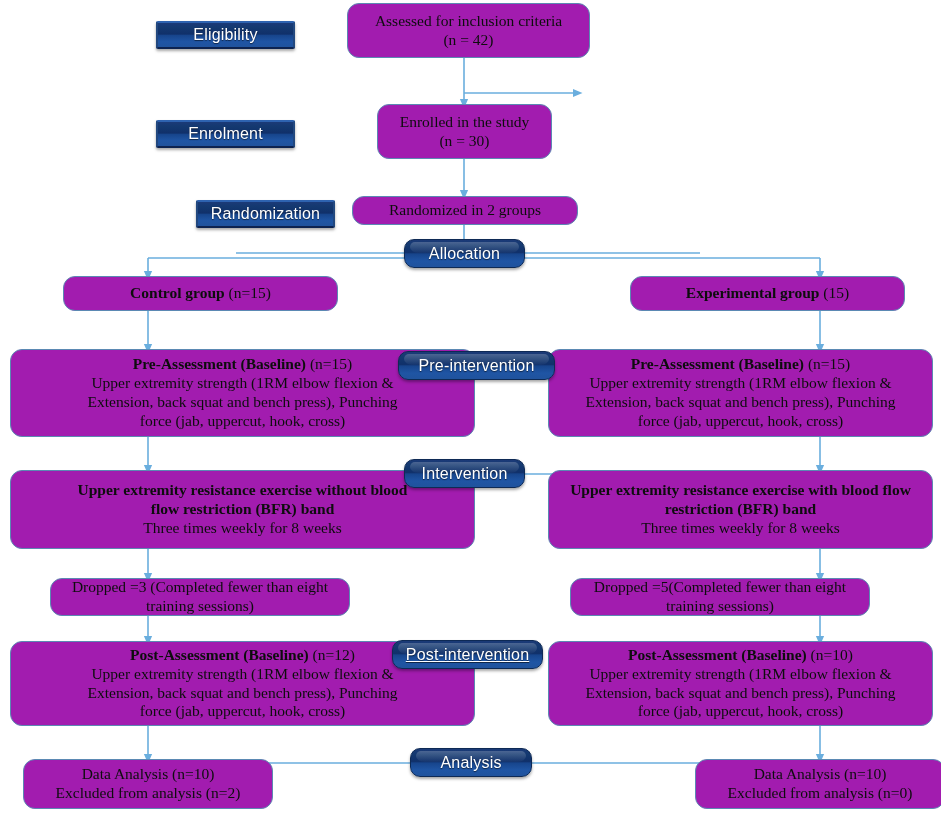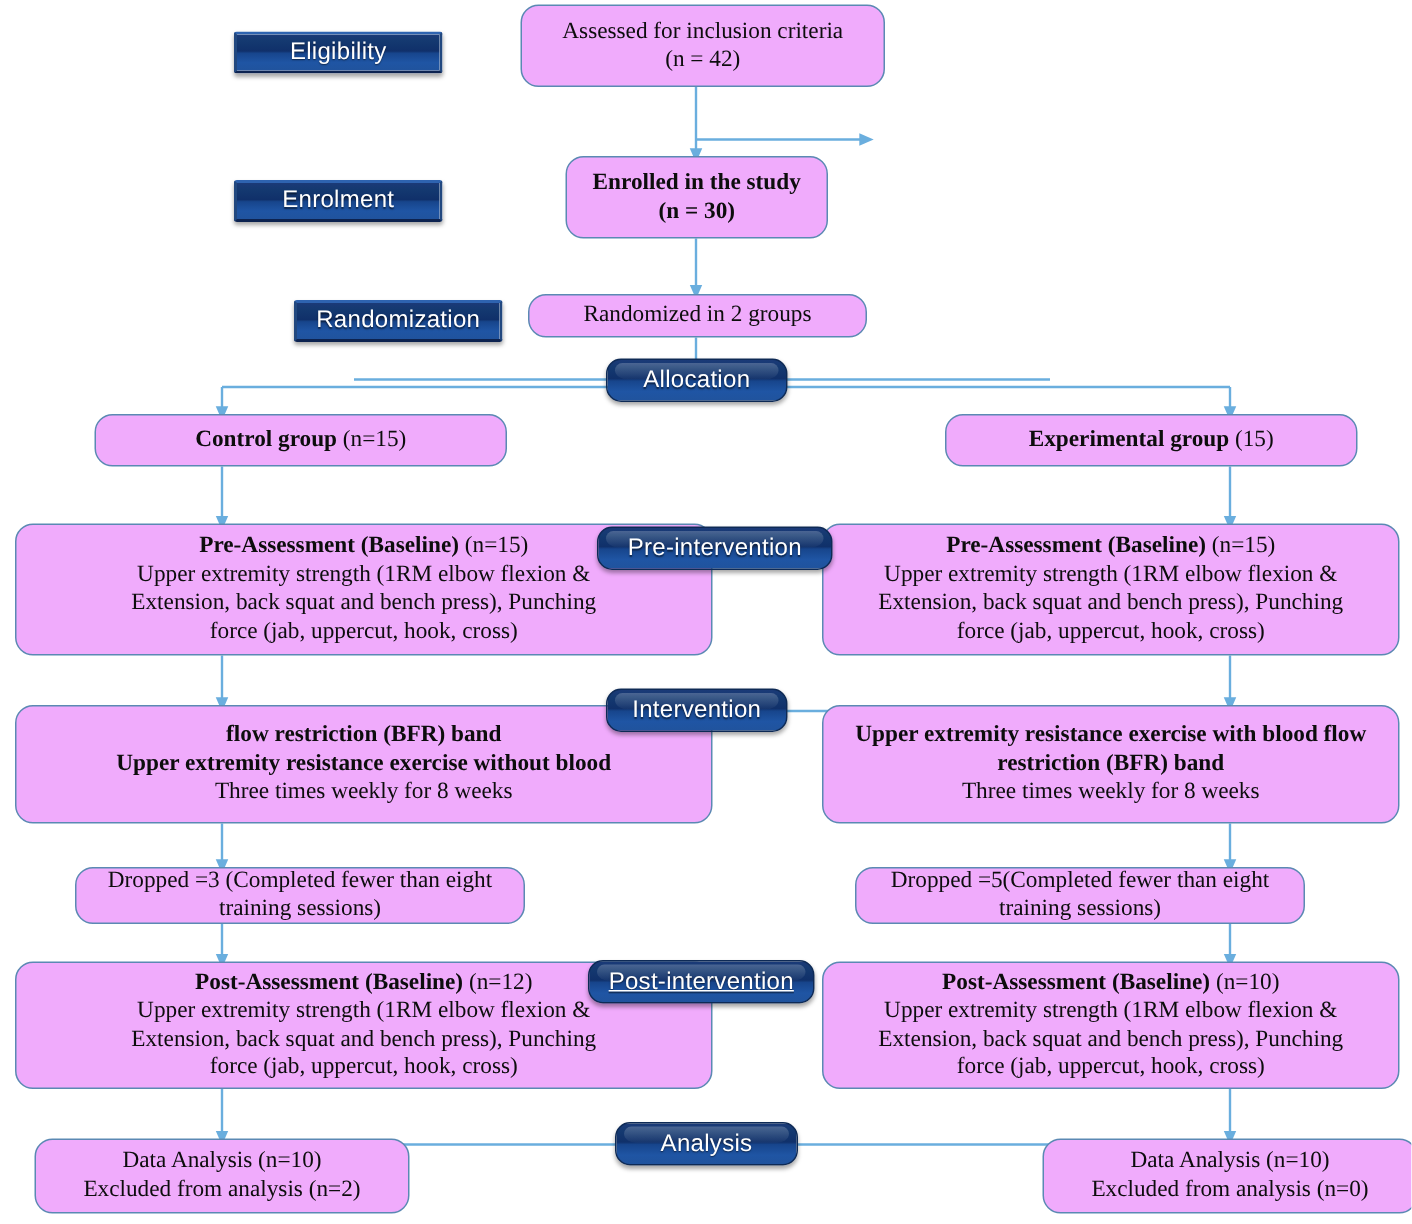--- a/index.html
+++ b/index.html
@@ -22,21 +22,21 @@
     width: 941px;
     height: 816px;
     pointer-events: none;
   }
   
   .node {
     position: absolute;
     box-sizing: border-box;
     border: 1.4px solid #5b89b3;
     border-radius: 12px;
-    background: #f0abfc;
+    background: #a21caf;
     display: flex;
     flex-direction: column;
     align-items: center;
     justify-content: center;
     text-align: center;
     color: #0d0d0d;
     font-size: 15.5px;
     line-height: 1.22;
     padding: 3px 8px;
   }
@@ -186,21 +186,21 @@
   <div class="badge pill" style="left:410px; top:748px; width:122px; height:29px;">
     <span class="blabel">Analysis</span>
   </div>
 
   <div class="node" style="left:347px; top:3px; width:243px; height:55px;">
     <span class="ln">Assessed for inclusion criteria</span>
     <span class="ln">(n = 42)</span>
   </div>
 
 
-  <div class="node" style="left:377px; top:104px; width:175px; height:55px;font-weight:bold;">
+  <div class="node" style="left:377px; top:104px; width:175px; height:55px;">
     <span class="ln">Enrolled in the study</span>
     <span class="ln">(n = 30)</span>
   </div>
 
   <div class="node" style="left:352px; top:196px; width:226px; height:29px;">
     <span class="ln">Randomized in 2 groups</span>
   </div>
 
   <div class="node" style="left:63px; top:276px; width:275px; height:35px;">
     <span class="ln"><b>Control group</b><span> (n=15)</span></span>
@@ -218,22 +218,22 @@
   </div>
 
   <div class="node" style="left:548px; top:349px; width:385px; height:88px;">
     <span class="ln"><b>Pre-Assessment (Baseline)</b><span> (n=15)</span></span>
     <span class="ln">Upper extremity strength (1RM elbow flexion &amp;</span>
     <span class="ln">Extension, back squat and bench press), Punching</span>
     <span class="ln">force (jab, uppercut, hook, cross)</span>
   </div>
 
   <div class="node" style="left:10px; top:470px; width:465px; height:79px;">
+    <span class="ln hd">Upper extremity resistance exercise without blood</span>
     <span class="ln hd">flow restriction (BFR) band</span>
-    <span class="ln hd">Upper extremity resistance exercise without blood</span>
     <span class="ln">Three times weekly for 8 weeks</span>
   </div>
 
   <div class="node" style="left:548px; top:470px; width:385px; height:79px;">
     <span class="ln hd">Upper extremity resistance exercise with blood flow</span>
     <span class="ln hd">restriction (BFR) band</span>
     <span class="ln">Three times weekly for 8 weeks</span>
   </div>
 
   <div class="node" style="left:50px; top:578px; width:300px; height:38px;">

